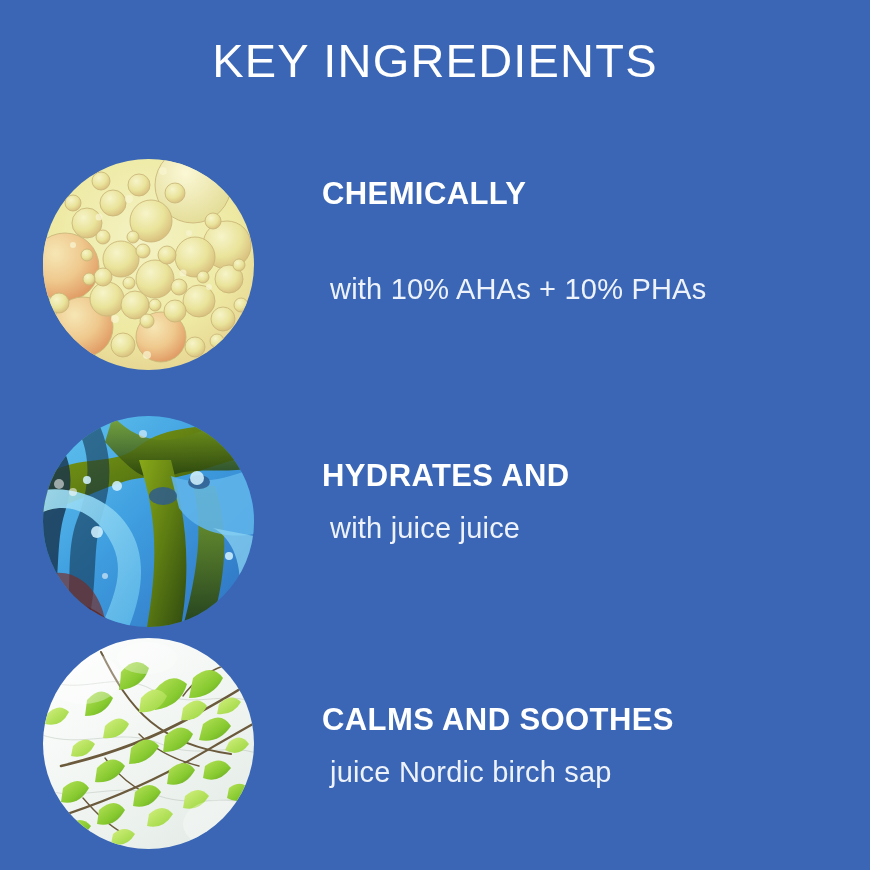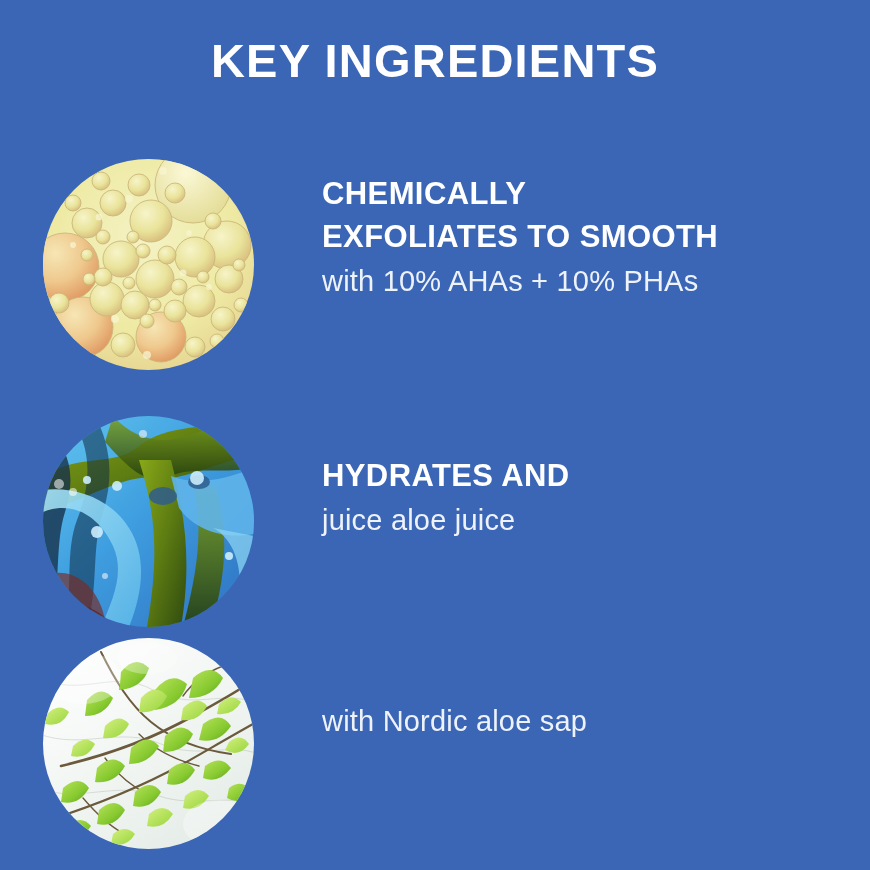--- a/index.html
+++ b/index.html
@@ -23,21 +23,21 @@
   }
 
   
   .page-title {
     position: absolute;
     left: 0;
     top: 34px;
     width: 870px;
     text-align: center;
     font-size: 47px;
-    font-weight: bold;
+    font-weight: normal;
     letter-spacing: 1.2px;
     color: #ffffff;
     line-height: 1.15;
     white-space: nowrap;
   }
 
   
   .ingredient-row {
     position: absolute;
     left: 0;
@@ -78,21 +78,21 @@
     letter-spacing: 0.4px;
     margin: 0;
     text-transform: uppercase;
   }
   .subline {
     font-size: 29px;
     font-weight: normal;
     color: #eef3fb;
     line-height: 43px;
     letter-spacing: 0.2px;
-    margin: 0;
+    margin: 8px;
     padding-top: 2px;
   }
 </style>
 </head>
 <body>
 
 <div class="infographic">
 
   <div class="page-title">KEY INGREDIENTS</div>
 
@@ -171,21 +171,21 @@
           <circle cx="72" cy="160" r="4"></circle>
             <circle cx="166" cy="128" r="3"></circle>
           <circle cx="104" cy="196" r="4"></circle>
             <circle cx="30" cy="86" r="3"></circle>
           <circle cx="146" cy="74" r="3"></circle>
             <circle cx="190" cy="178" r="3"></circle>
         </g>
       </svg>
     </div>
     <div class="row-text">
-      <div class="headline"><span>CHEMICALLY</span><br><span>EXFOLIATES TO SMOOTH</span><br></div>
+      <div class="headline"><span>CHEMICALLY</span><br><br></div>
       <div class="subline">with 10% AHAs + 10% PHAs</div>
     </div>
   </div>
 
   <div class="ingredient-row row-2">
     <div class="swatch">
       <svg viewBox="0 0 211 211" xmlns="http://www.w3.org/2000/svg">
         <defs>
           <linearGradient id="aloebg" x1="0" y1="0" x2="1" y2="1">
             <stop offset="0%" stop-color="#63c6ef"></stop>
@@ -232,21 +232,21 @@
         <g fill="#ffffff" opacity="0.55">
           <circle cx="16" cy="68" r="5"></circle>
           <circle cx="30" cy="76" r="4"></circle>
           <circle cx="100" cy="18" r="4"></circle>
           <circle cx="62" cy="160" r="3"></circle>
         </g>
       </svg>
     </div>
     <div class="row-text">
       <div class="headline"><span>HYDRATES AND</span><br></div>
-      <div class="subline">juice aloe juice</div>
+      <div class="subline">with juice juice</div>
     </div>
   </div>
 
   <div class="ingredient-row row-3">
     <div class="swatch">
       <svg viewBox="0 0 211 211" xmlns="http://www.w3.org/2000/svg">
         <defs>
           <linearGradient id="birchbg" x1="0.2" y1="0" x2="0.9" y2="1">
             <stop offset="0%" stop-color="#fdfefd"></stop>
             <stop offset="45%" stop-color="#f2f6f3"></stop>
@@ -307,17 +307,18 @@
           <path d="M186 104 q12 -10 20 2 q-10 14 -24 6 z"></path>
         </g>
         <g fill="#ffffff" opacity="0.32">
           <ellipse cx="40" cy="40" rx="38" ry="26"></ellipse>
           <ellipse cx="176" cy="186" rx="36" ry="24"></ellipse>
           <ellipse cx="104" cy="20" rx="30" ry="16"></ellipse>
         </g>
       </svg>
     </div>
     <div class="row-text">
-      <div class="subline">with Nordic aloe sap</div>
+      <div class="headline">CALMS AND SOOTHES</div>
+      <div class="subline">juice Nordic birch sap</div>
     </div>
   </div>
 
 </div>
 
 </body></html>

